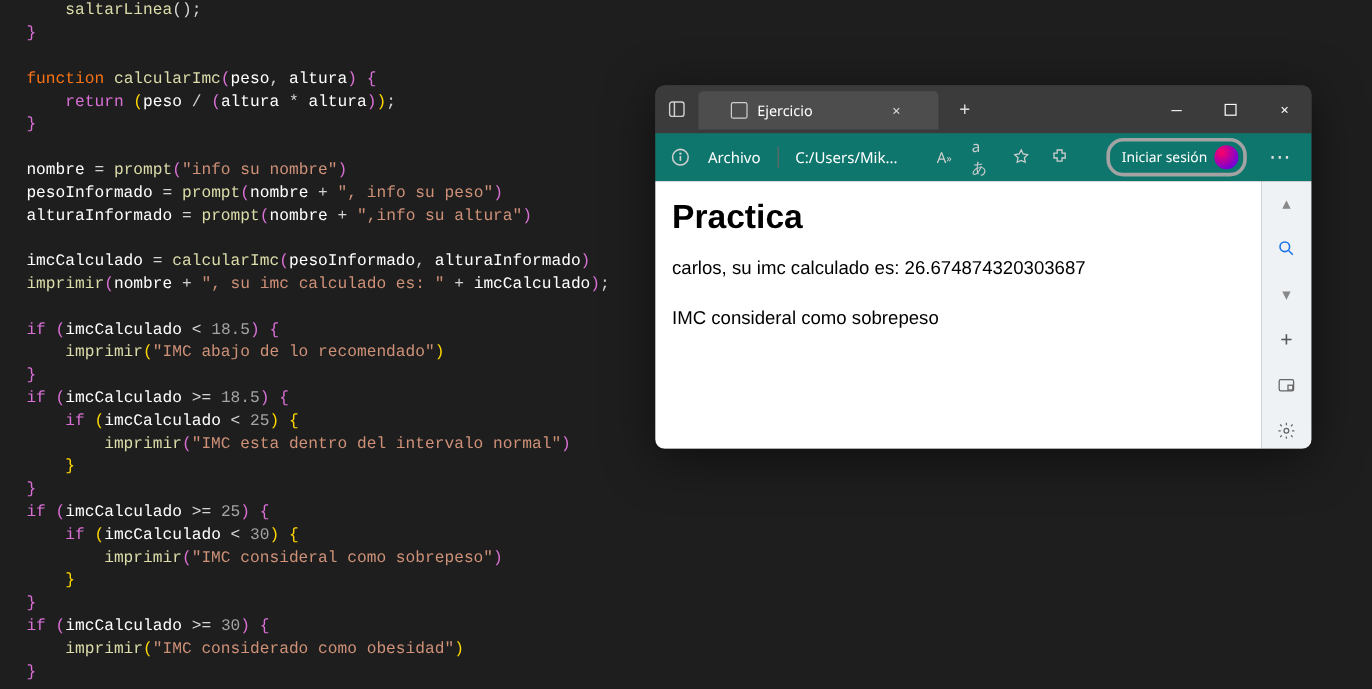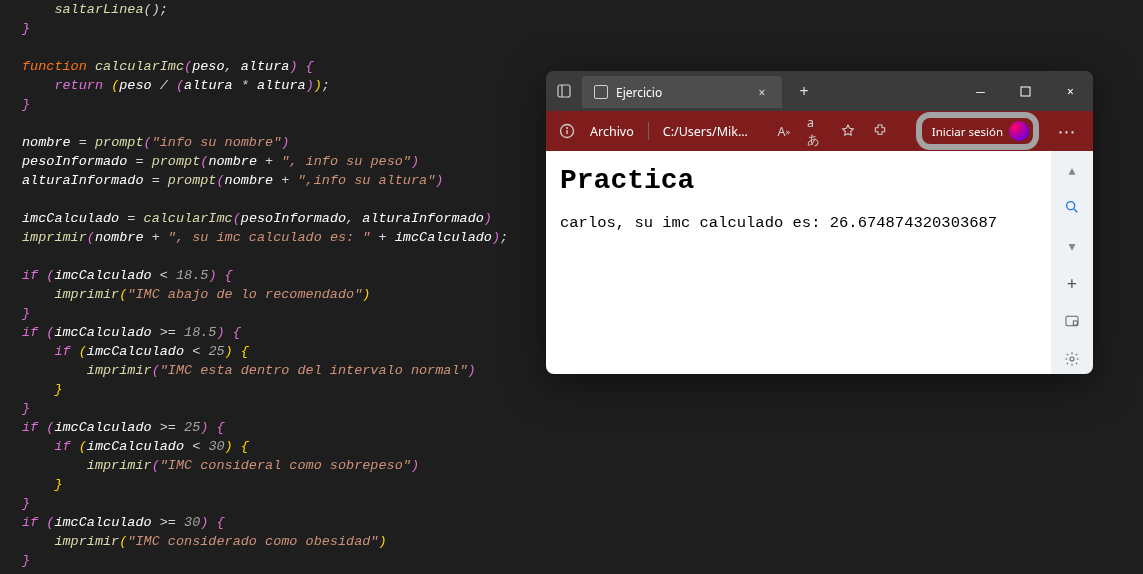--- a/index.html
+++ b/index.html
@@ -9,21 +9,21 @@
     font-family:Consolas,'Courier New',monospace;
     font-size:13.5px;
     color:#d4d4d4;
     overflow:hidden;
     position:relative;
   }
   .editor {
     position:absolute; left:0; top:0; width:1143px; height:574px;
     padding:0 0 0 22px;
   }
-  .line { white-space:pre; height:19px; line-height:19px;font-style:italic; }
+  .line { white-space:pre; height:19px; line-height:19px; }
   .kw   { color:#f97316; }     
   .fn   { color:#dcdcaa; }     
   .str  { color:#ce9178; }
   .var  { color:#ffffff; }
   .num  { color:#a3a3a3; }
   .op   { color:#d4d4d4; }
   .pun  { color:#d4d4d4; font-weight:normal;}
   .brace{ color:#da70d6; }     
   .brace2{ color:#ffd700; }    
 
@@ -44,53 +44,53 @@
     background:#3b3b3b;
     display:flex; align-items:center;
     color:#fff; font-size:12px;
   }
   .tab-host { display:flex; align-items:center; height:100%; }
   .tb-btn { width:36px; height:100%; display:flex; align-items:center; justify-content:center; color:#cfcfcf; }
   .tab {
     display:flex; align-items:center; gap:8px;
     background:#4d4d4d;
     height:32px; margin-top:2px;
-    padding:0 12px;
+    padding:0 27px;
     border-top-left-radius:4px; border-top-right-radius:4px;
     min-width:200px;
   }
   .tab .doc-icon { width:14px; height:14px; border:1px solid #cfcfcf; border-radius:2px; position:relative;}
   .tab .close { margin-left:auto; width:16px; text-align:center; color:#ddd;}
   .newtab { width:32px; text-align:center; color:#ddd; font-size:16px; margin-left:6px;}
   .win-ctrl { margin-left:auto; display:flex; }
   .win-ctrl div { width:45px; height:40px; display:flex; align-items:center; justify-content:center; color:#fff; }
 
   .addrbar {
-    height:40px; background:#7f1d1d;
+    height:40px; background:#0f766e;
     display:flex; align-items:center; gap:14px;
     padding:0 12px;
     color:#fff; font-size:12.5px;justify-content:space-between;
   }
   .addrbar .sep { width:1px; height:18px; background:#666; }
   .addrbar .txt { white-space:nowrap; overflow:hidden; text-overflow:ellipsis; max-width:120px;}
   .addrbar .icon { width:18px; height:18px; display:flex; align-items:center; justify-content:center; color:#cfcfcf; }
   .login-pill {
     display:flex; align-items:center; gap:6px;
-    border:6px solid #a3a3a3; border-radius:14px;
+    border:3px solid #a3a3a3; border-radius:14px;
     padding:3px 4px 3px 10px; font-size:11.5px;
     margin-left:auto;
   }
   .avatar { width:20px; height:20px; border-radius:50%; background:radial-gradient(circle at 30% 30%,#f06,#40f);}
   .dots { width:28px; text-align:center; font-size:18px; letter-spacing:1px; color:#ddd;}
 
   .page-area { flex:1; display:flex; background:#3b3b3b;}
   .page {
     flex:1; background:#fff; color:#000;
     padding:14px 14px;
-    font-family:Liberation Mono, monospace;
+    font-family:Liberation Sans, sans-serif;
   }
   .page h1 { font-size:28px; font-weight:bold; margin-bottom:18px;}
   .page p  { font-size:15.5px; margin-bottom:24px;margin-top:12px;}
   .sidebar {
     width:42px; background:#eef2f5;
     display:flex; flex-direction:column; align-items:center; gap:18px;
     padding-top:8px;
     color:#555; font-size:14px;
   }
   .sidebar div { width:20px; height:20px; display:flex; align-items:center; justify-content:center;}
@@ -185,20 +185,21 @@
       <span>Iniciar sesión</span>
       <span class="avatar"></span>
     </div>
     <span class="dots">⋯</span>
   </div>
 
   <div class="page-area">
     <div class="page">
       <h1>Practica</h1>
       <p>carlos, su imc calculado es: 26.674874320303687</p>
+      <p>IMC consideral como sobrepeso</p>
     </div>
     <div class="sidebar">
       <div style="color:#888;">▴</div>
       <div style="color:#1a73e8;">
         <svg width="16" height="16" viewBox="0 0 24 24">
             <circle cx="10" cy="10" r="6" fill="none" stroke="#1a73e8" stroke-width="2"></circle>
             <line x1="15" y1="15" x2="20" y2="20" stroke="#1a73e8" stroke-width="2"></line>
           </svg>
       </div>
       <div style="color:#888;">▾</div>

